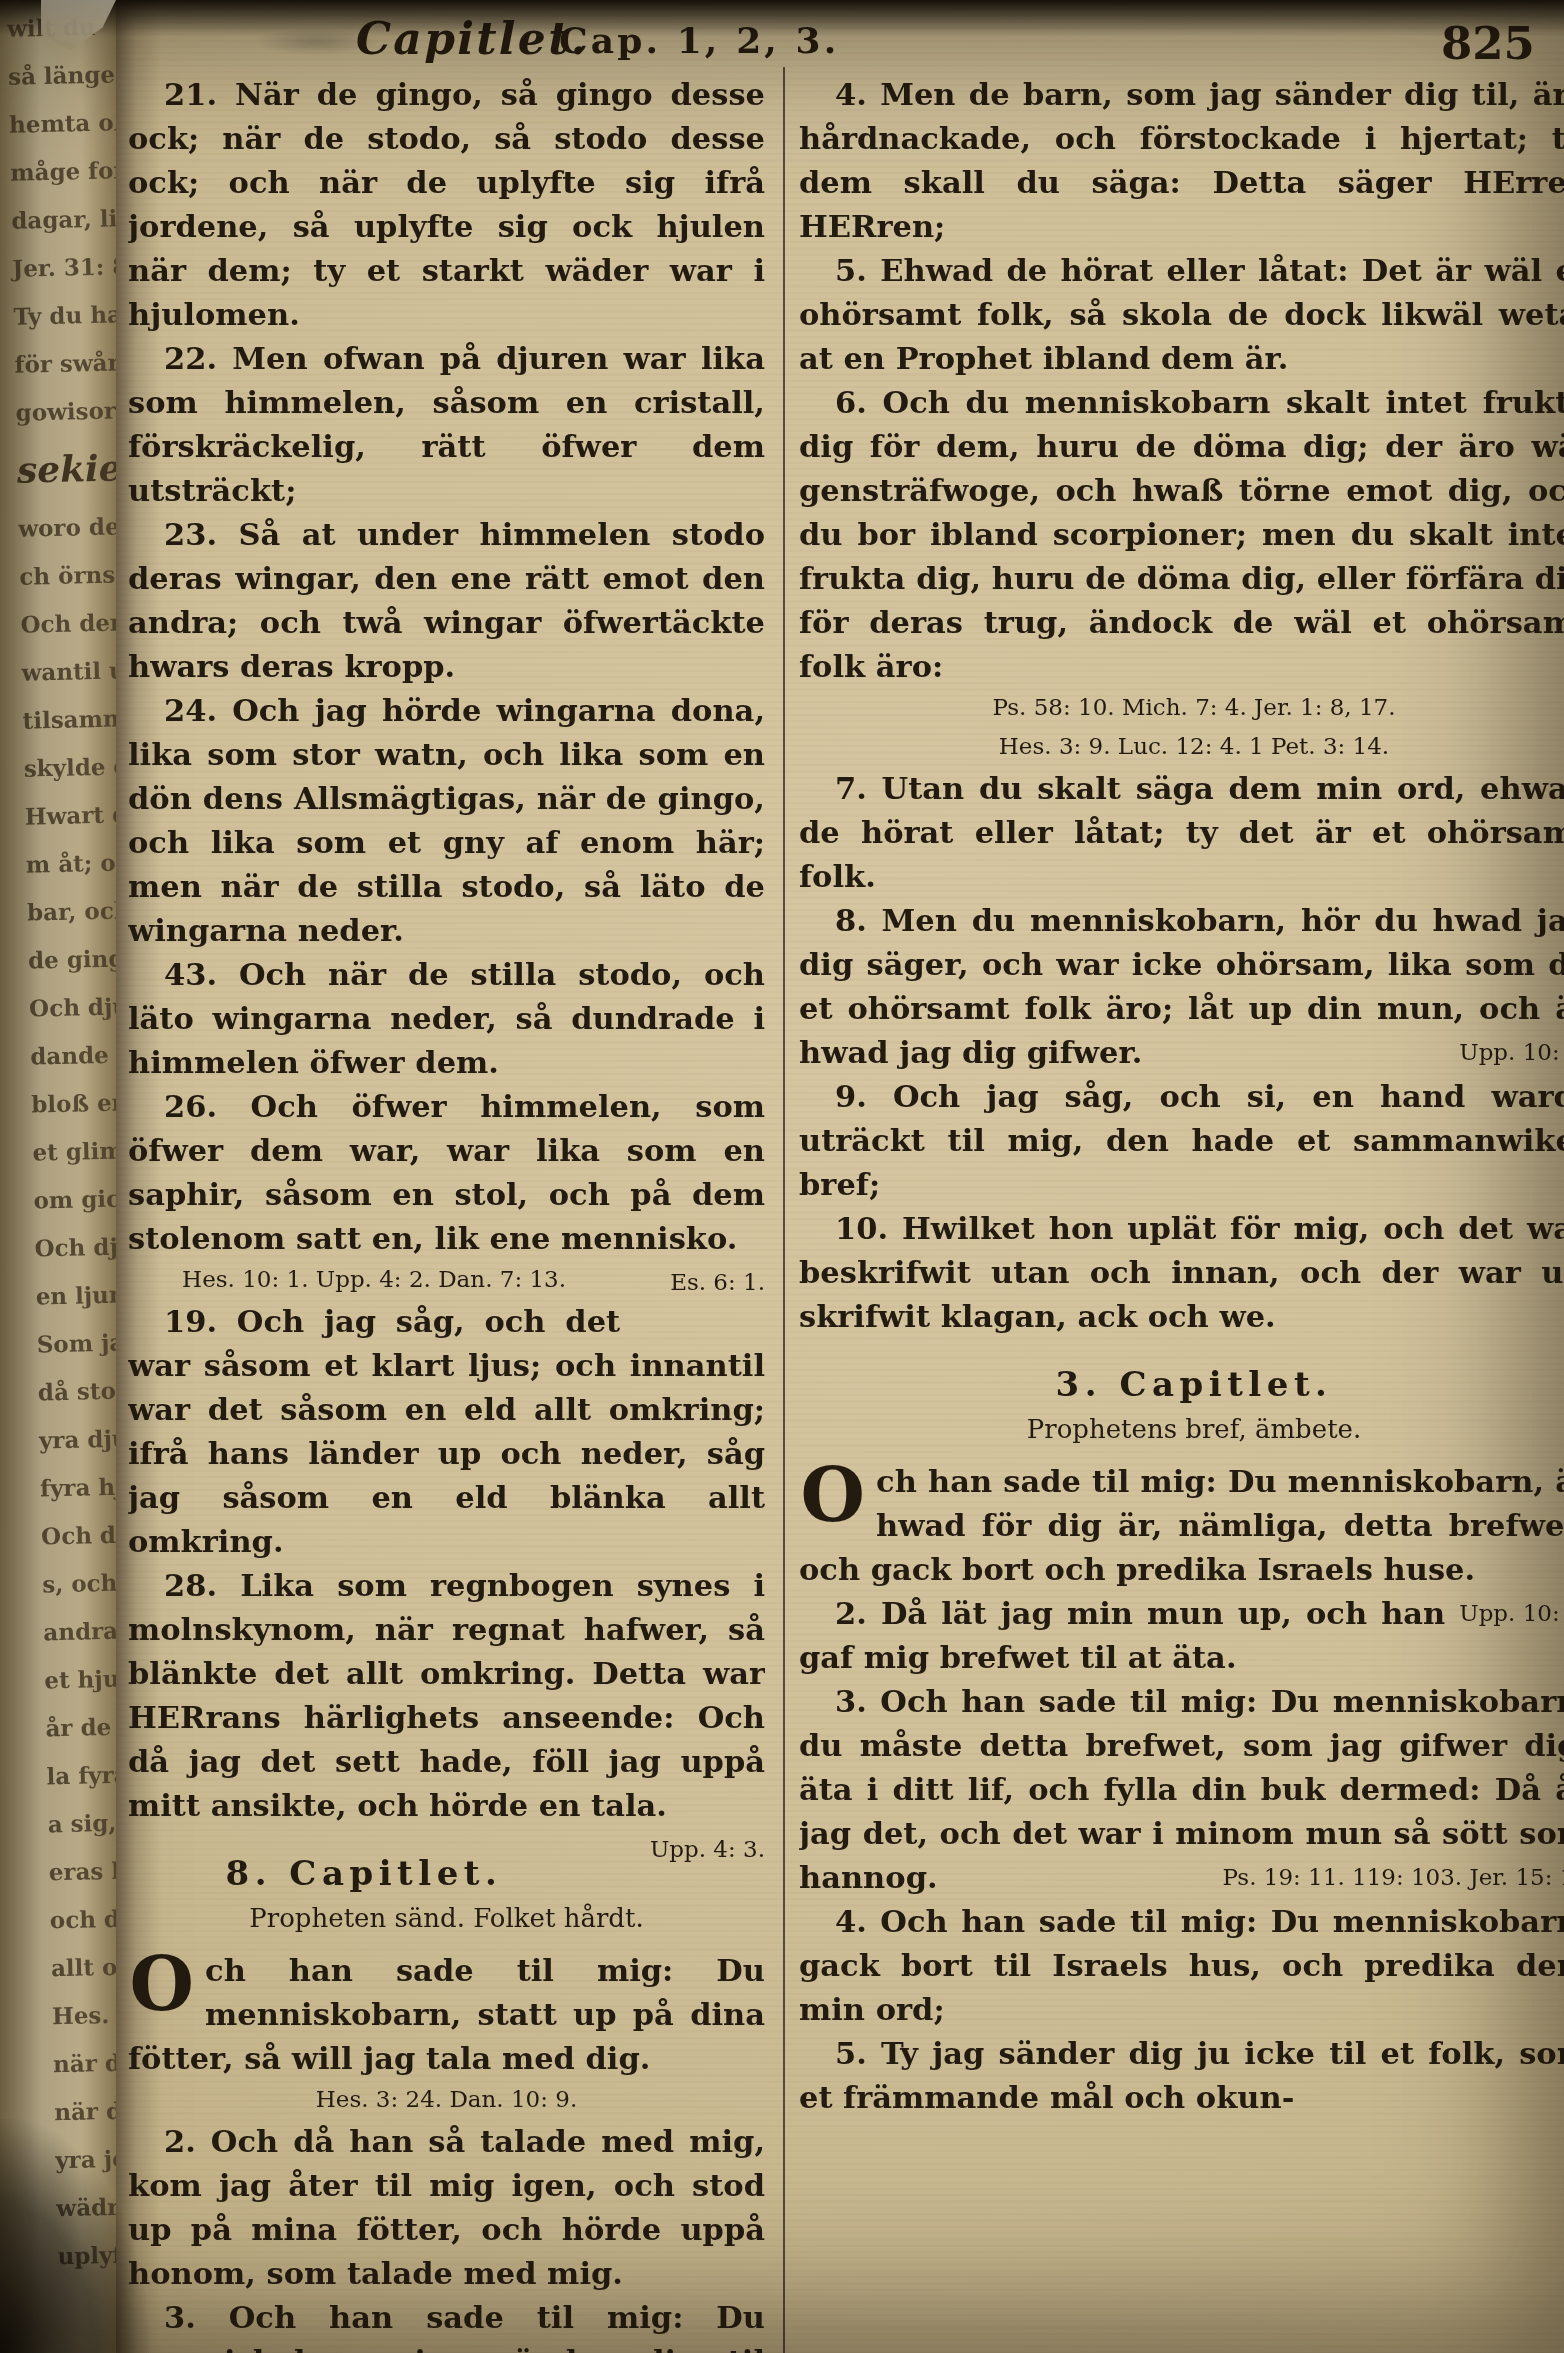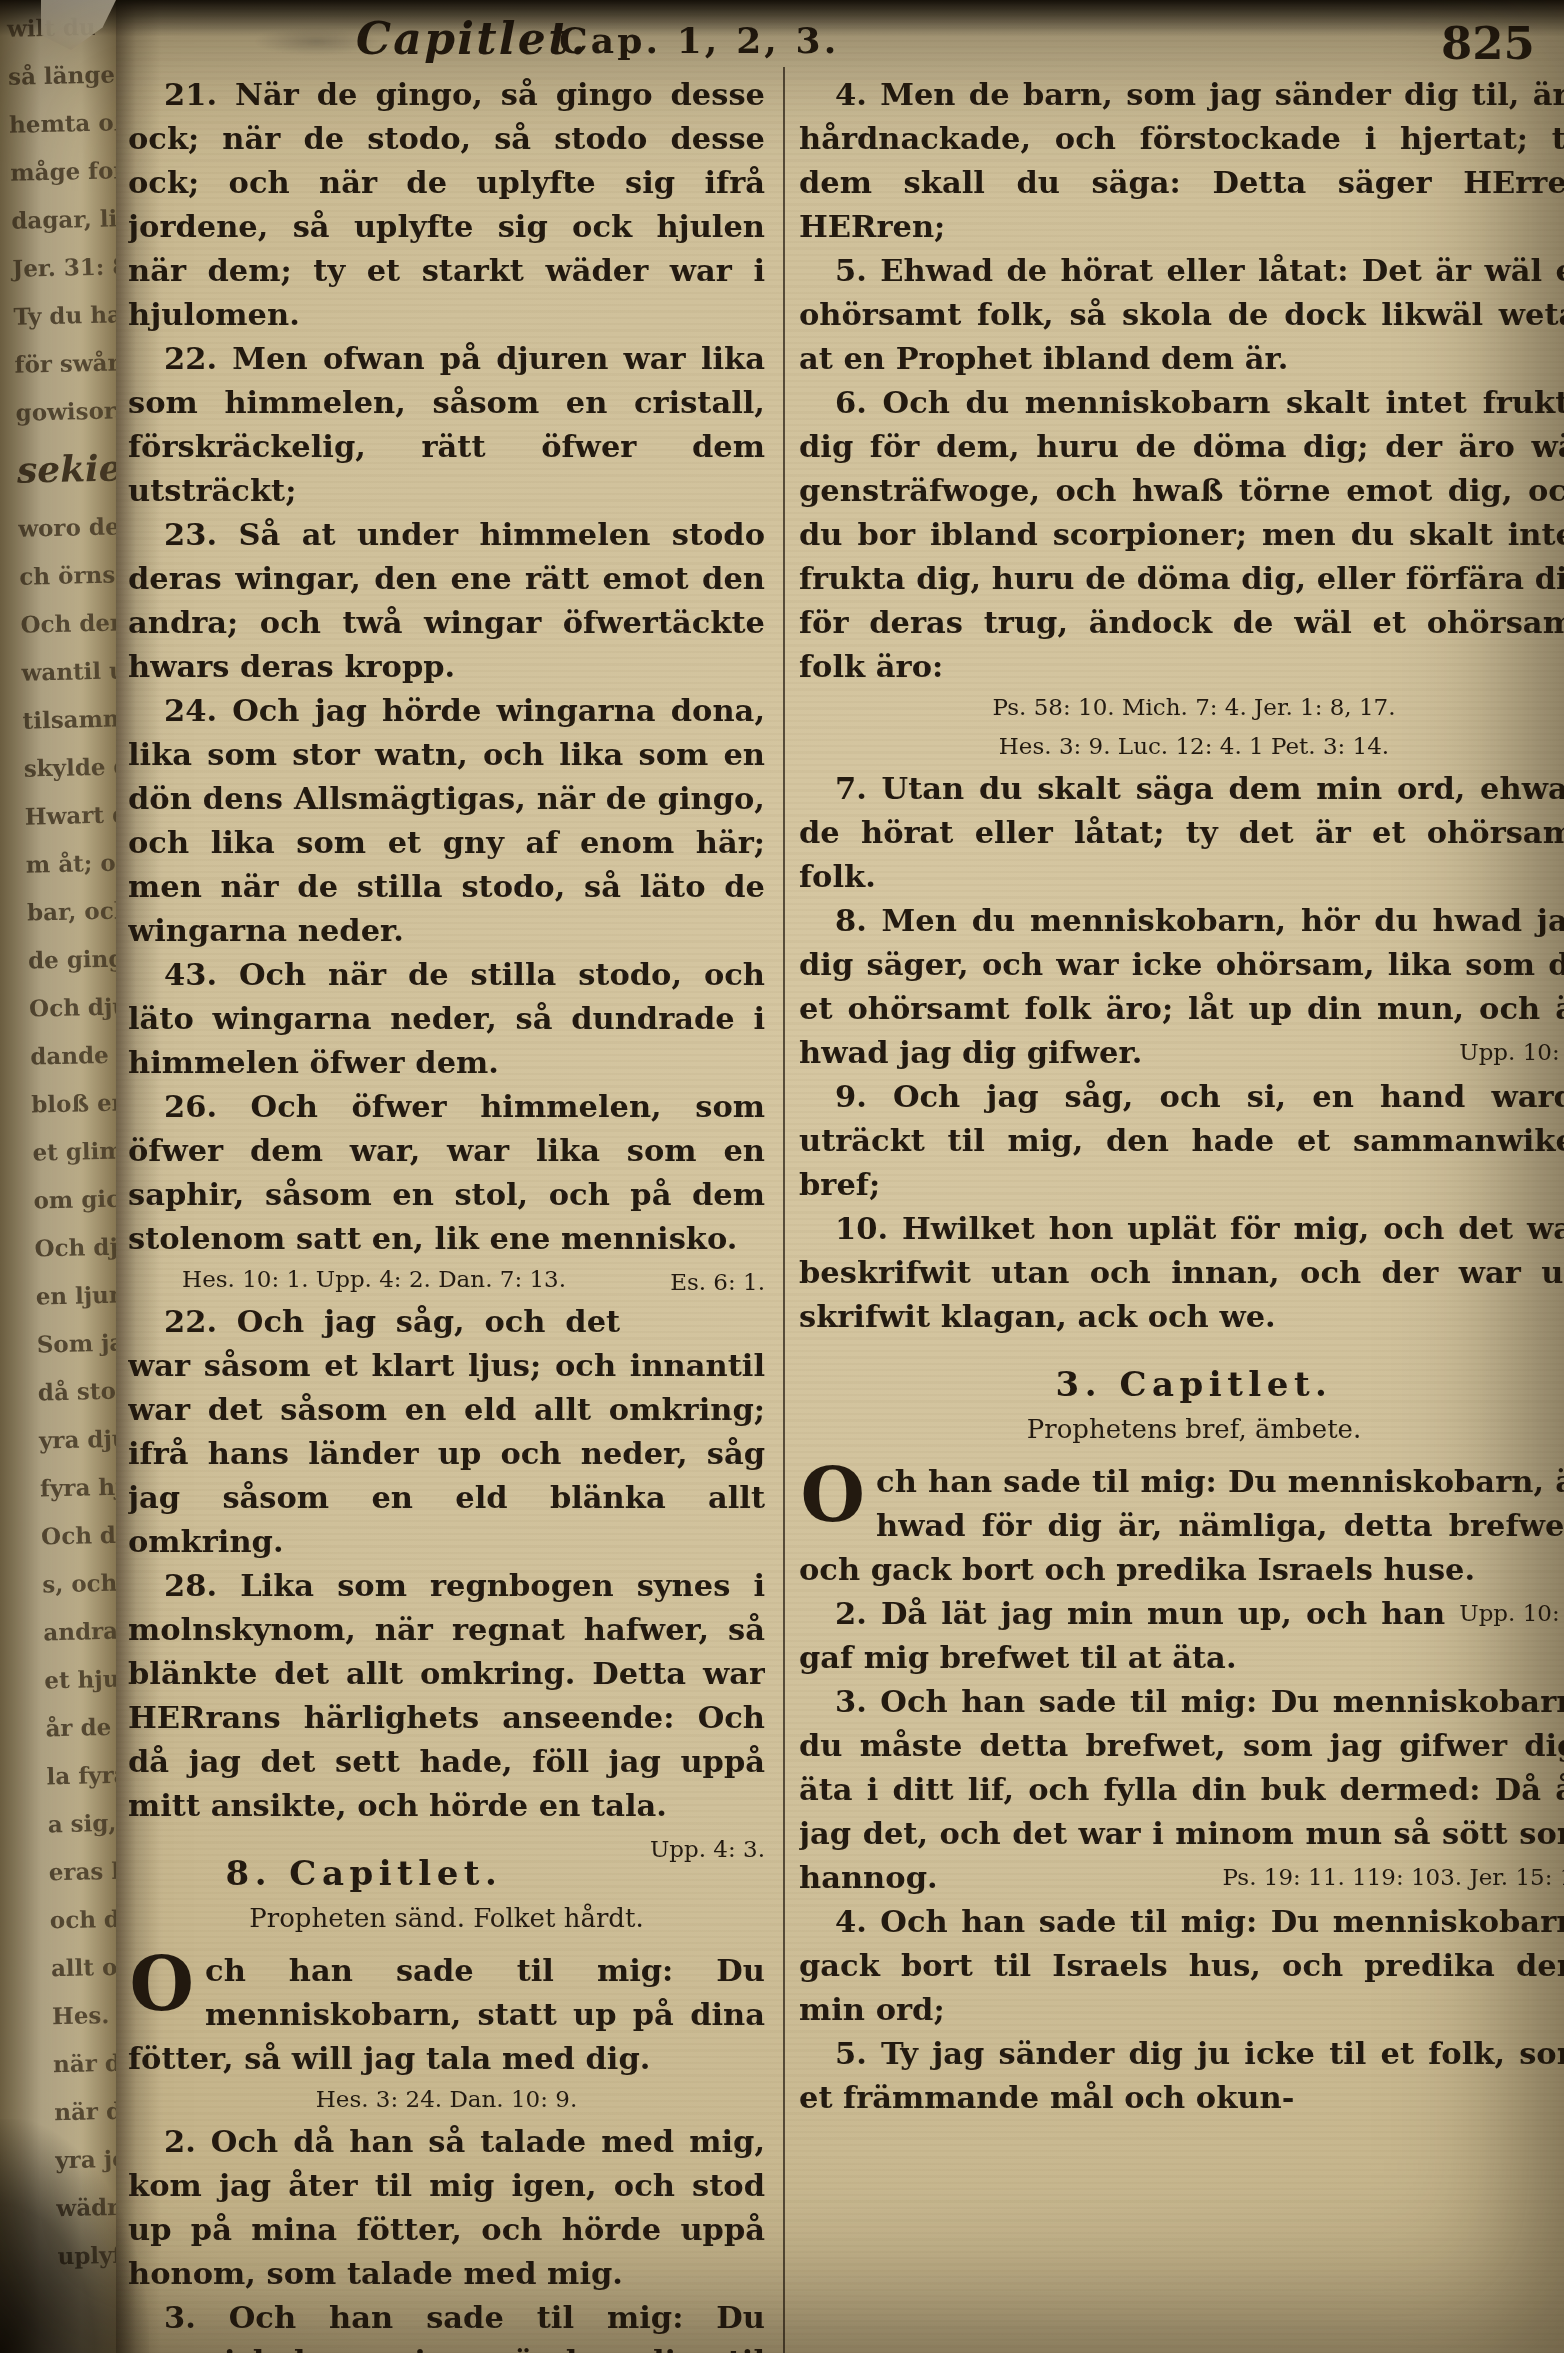--- a/index.html
+++ b/index.html
@@ -160,21 +160,21 @@
       <p class="verse">21. När de gingo, så gingo desse ock; när de stodo, så stodo desse ock; och när de uplyfte sig ifrå jordene, så uplyfte sig ock hjulen när dem; ty et starkt wäder war i hjulomen.</p>
       <p class="verse">22. Men ofwan på djuren war lika som himmelen, såsom en cristall, förskräckelig, rätt öfwer dem utsträckt;</p>
       <p class="verse">23. Så at under himmelen stodo deras wingar, den ene rätt emot den andra; och twå wingar öfwertäckte hwars deras kropp.</p>
       <p class="verse">24. Och jag hörde wingarna dona, lika som stor watn, och lika som en dön dens Allsmägtigas, när de gingo, och lika som et gny af enom här; men när de stilla stodo, så läto de wingarna neder.</p>
       <p class="verse">43. Och när de stilla stodo, och läto wingarna neder, så dundrade i himmelen öfwer dem.</p>
       <p class="verse">
         <span>26. Och öfwer himmelen, som öfwer dem war, war lika som en saphir, såsom en stol, och på dem stolenom satt en, lik ene mennisko.</span>
         <span class="ref-inline">Es. 6: 1.</span>
       </p>
       <p class="ref-line">Hes. 10: 1. Upp. 4: 2. Dan. 7: 13.</p>
-      <p class="verse">22. Och jag såg, och det war såsom et klart ljus; och innantil war det såsom en eld allt omkring; ifrå hans länder up och neder, såg jag såsom en eld blänka allt omkring.</p>
+      <p class="verse">19. Och jag såg, och det war såsom et klart ljus; och innantil war det såsom en eld allt omkring; ifrå hans länder up och neder, såg jag såsom en eld blänka allt omkring.</p>
       <p class="verse">
         <span>28. Lika som regnbogen synes i molnskynom, när regnat hafwer, så blänkte det allt omkring. Detta war HERrans härlighets anseende: Och då jag det sett hade, föll jag uppå mitt ansikte, och hörde en tala.</span>
         <span class="ref-inline">Upp. 4: 3.</span>
       </p>
       <h2 class="chapter-heading">8. Capitlet.</h2>
       <p class="chapter-subtitle">Propheten sänd. Folket hårdt.</p>
       <p class="verse opening">
         <span class="dropcap">O</span>
         <span>ch han sade til mig: Du menniskobarn, statt up på dina fötter, så will jag tala med dig.</span>
       </p>

